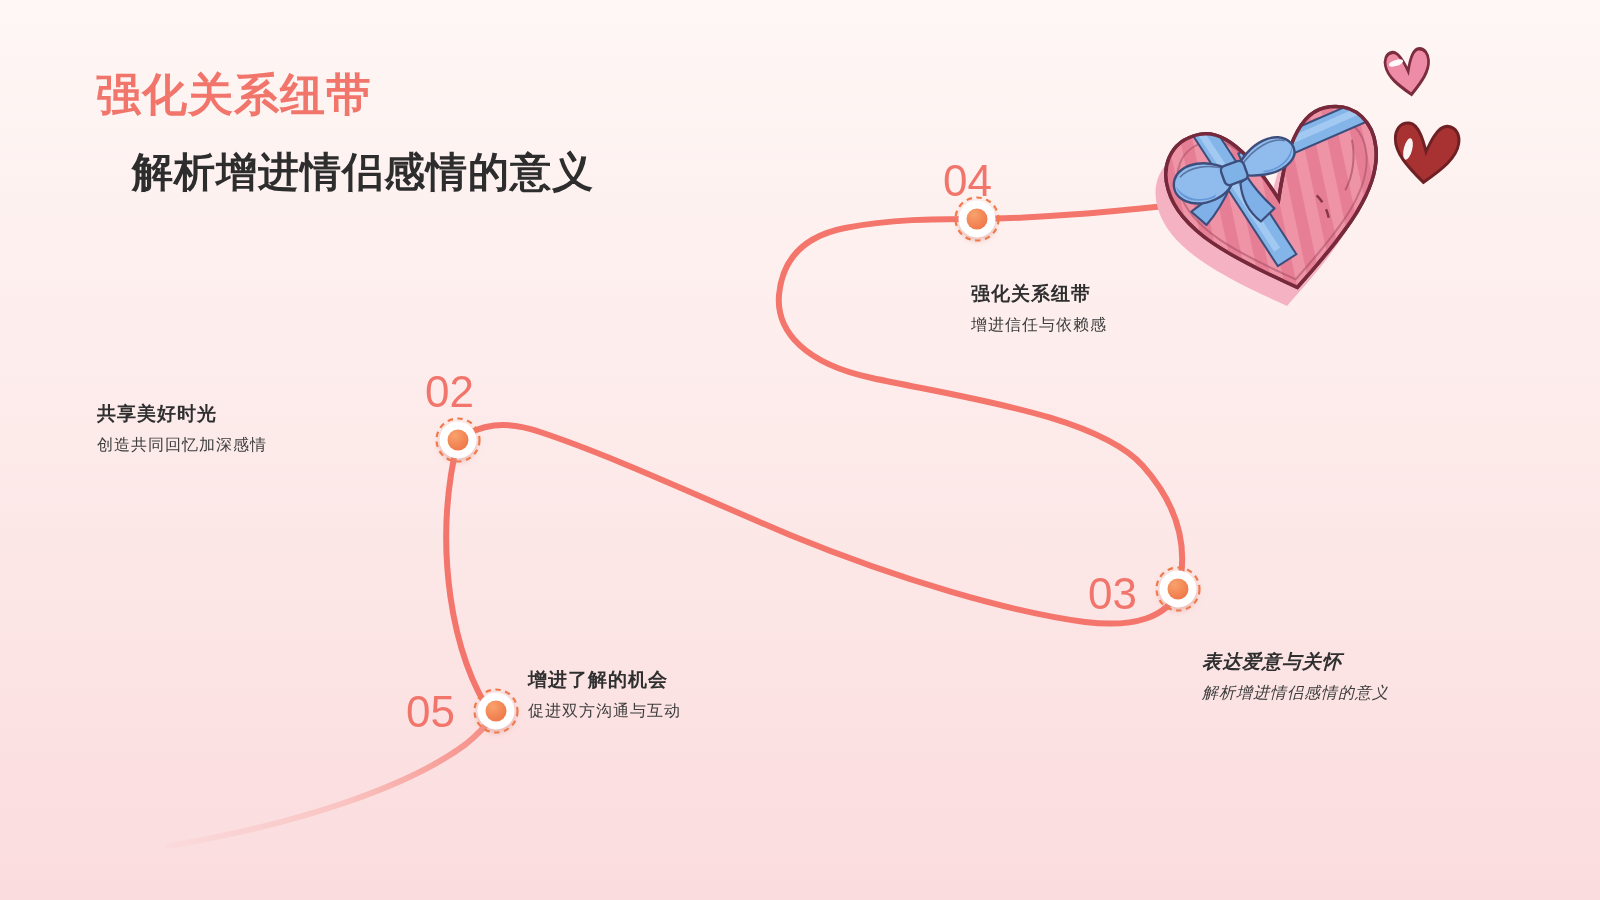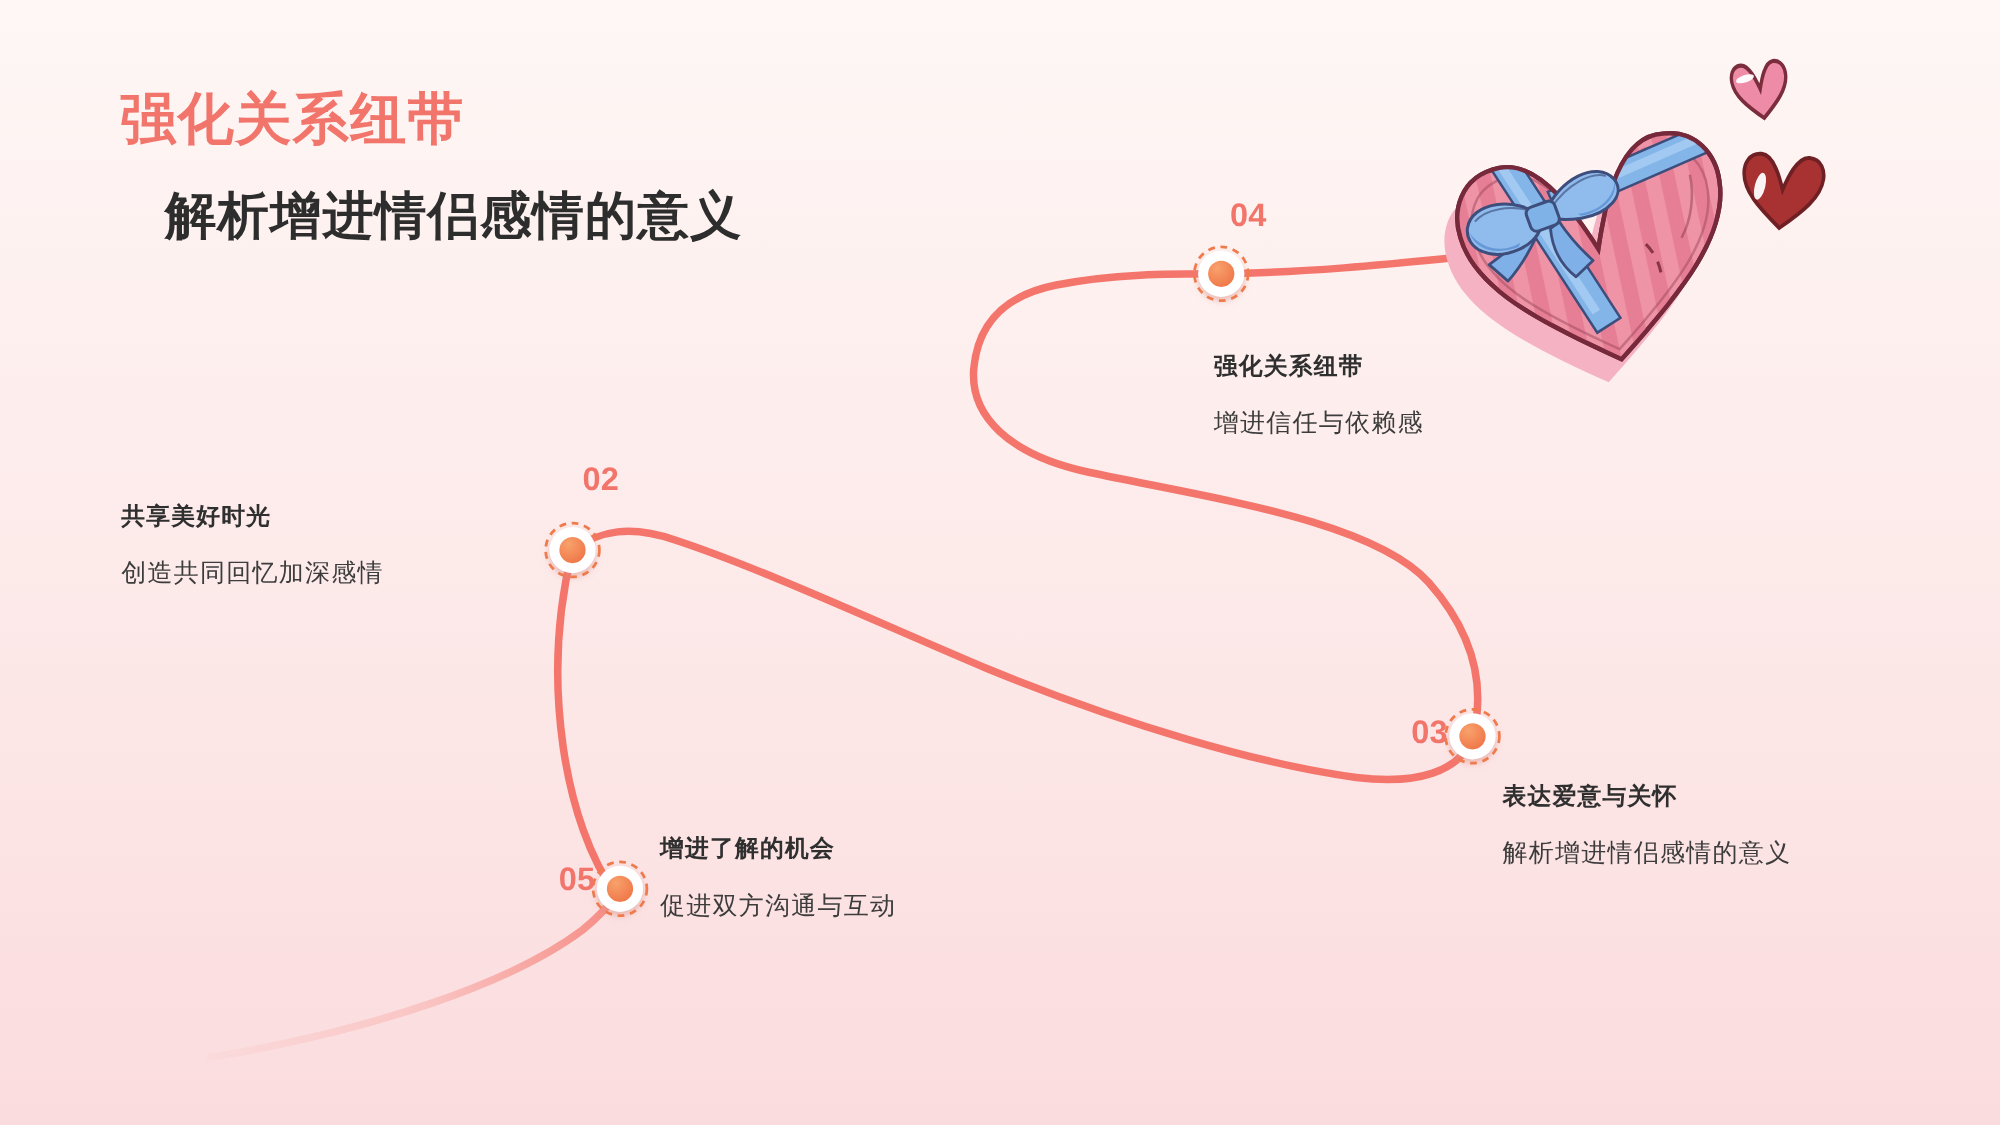--- a/index.html
+++ b/index.html
@@ -3,23 +3,23 @@
 <meta charset="utf-8">
 <style>
   html,body{margin:0;padding:0;}
   body{width:1600px;height:900px;overflow:hidden;font-family:"Liberation Sans","DejaVu Sans",sans-serif;}
   .slide{position:relative;width:1600px;height:900px;
          background:linear-gradient(180deg,#FEF7F5 0%,#FDEDEC 40%,#FBDCDE 100%);}
   .scene{position:absolute;left:0;top:0;width:1600px;height:900px;}
   .abs{position:absolute;}
   .h1{font-size:45px;font-weight:900;color:#F2756C;letter-spacing:1px;line-height:1;}
   .h2{font-size:41px;font-weight:800;color:#2D2D2D;letter-spacing:1px;line-height:1;margin-left:36px;}
-  .step-num{font-size:26px;font-weight:700;color:#F2756C;width:70px;text-align:right;line-height:1;}
+  .step-num{font-size:44px;font-weight:400;color:#F2756C;width:70px;text-align:left;line-height:1;}
   .step-title{font-size:19px;font-weight:800;color:#2F2F2F;line-height:32px;letter-spacing:1px;}
-  .step-desc{font-size:20px;font-weight:400;color:#3C3C3C;line-height:22px;margin-top:18px;letter-spacing:1px;}
+  .step-desc{font-size:16px;font-weight:400;color:#3C3C3C;line-height:22px;margin-top:4px;letter-spacing:1px;}
   
   .path-main{fill:none;stroke:#F4756B;stroke-width:6;stroke-linecap:round;}
   .path-tail{fill:none;stroke:url(#tailFade);stroke-width:6;stroke-linecap:round;}
   .node-white{fill:#FFFFFF;}
   .node-ring{fill:none;stroke:#EF7B4D;stroke-width:2.2;stroke-dasharray:5.5 4.5;}
   .node-dot{fill:url(#dotGrad);}
   .ribbon{fill:#84B5E9;stroke:#3E4E7C;stroke-width:2;}
   .bow-loop{fill:#8FBCEC;stroke:#3E4E7C;stroke-width:2.4;stroke-linejoin:round;}
   .bow-tail{fill:#7FB0E7;stroke:#3E4E7C;stroke-width:2.2;stroke-linejoin:round;}
   .crease{fill:none;stroke:#3E4E7C;stroke-width:1.6;opacity:.65;}
@@ -150,21 +150,21 @@
   <div class="abs step-num" style="left:943px;top:159px;">04</div>
 
   <div class="abs" style="left:528px;top:664px;">
     <div class="step-title">增进了解的机会</div>
     <div class="step-desc">促进双方沟通与互动</div>
   </div>
   <div class="abs" style="left:97px;top:398px;">
     <div class="step-title">共享美好时光</div>
     <div class="step-desc">创造共同回忆加深感情</div>
   </div>
-  <div class="abs" style="left:1202px;top:622px;">
+  <div class="abs" style="left:1202px;top:646px;font-style:italic;">
     <div class="step-title">表达爱意与关怀</div>
     <div class="step-desc">解析增进情侣感情的意义</div>
   </div>
   <div class="abs" style="left:971px;top:278px;">
     <div class="step-title">强化关系纽带</div>
     <div class="step-desc">增进信任与依赖感</div>
   </div>
 
 </div>
 

